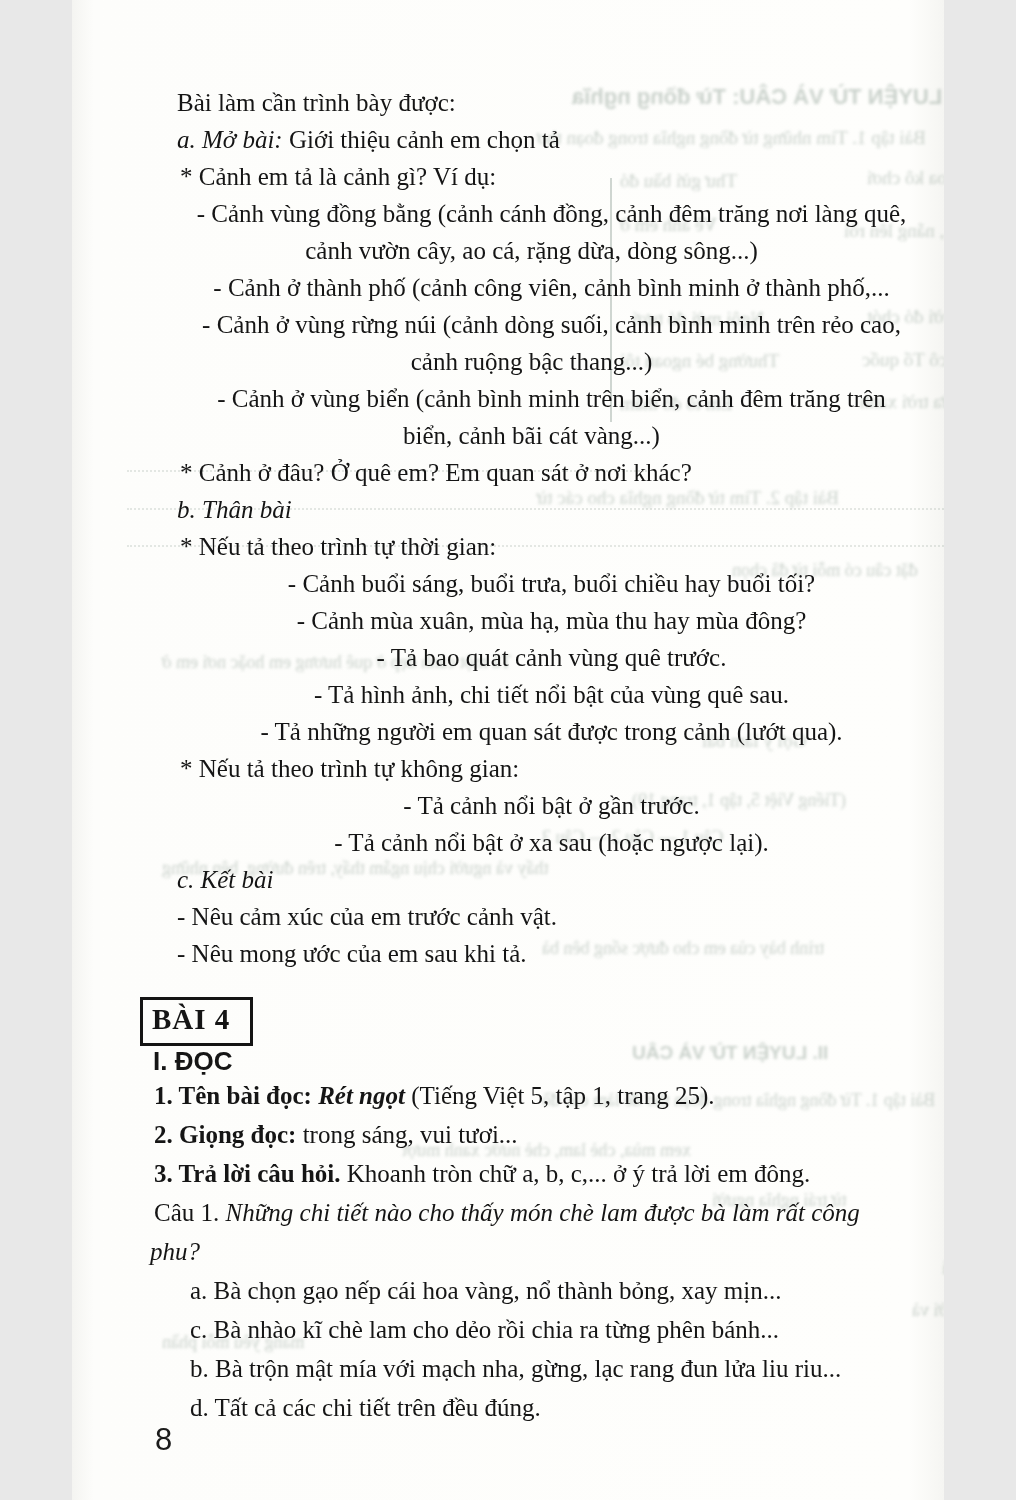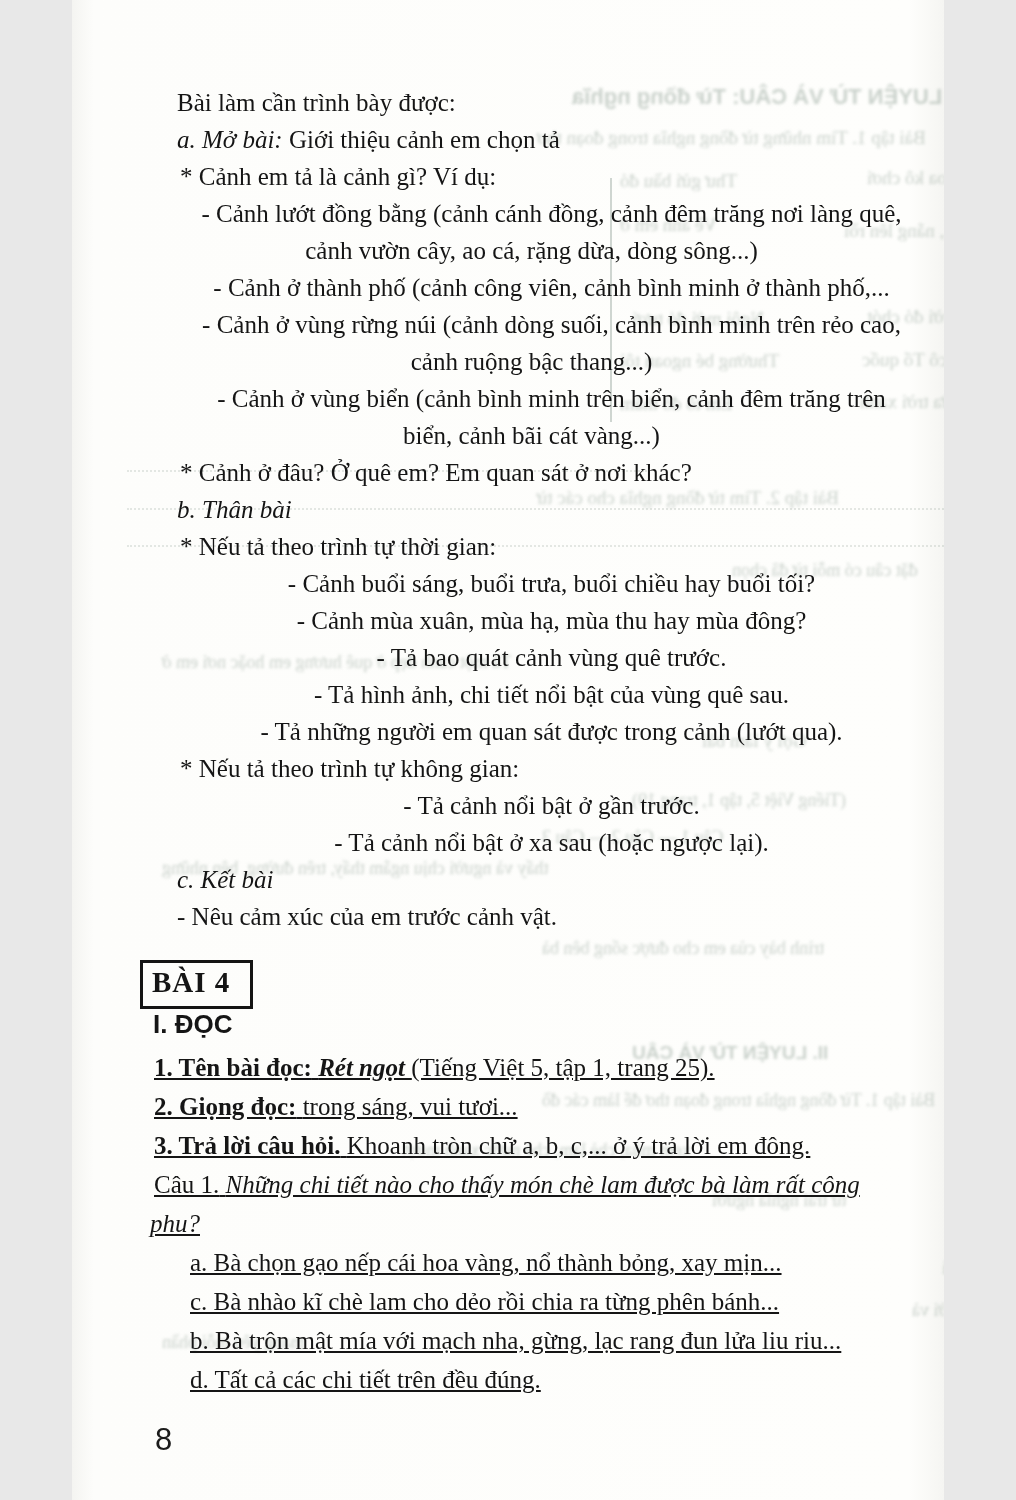--- a/index.html
+++ b/index.html
@@ -56,21 +56,21 @@
     font-size:29px;
     letter-spacing:1px;
   }
   .section-doc{
     margin-left:3px;
     font-family:"Liberation Sans", sans-serif;
     font-weight:bold;
     font-size:26px;
     line-height:30px;
   }
-  .reading{margin-top:9px;text-decoration:underline;}
+  .reading{}
   .reading p{line-height:39px;}
   .num-ind{text-indent:4px;}
   .opt-ind{text-indent:40px;}
   .q-gap{margin-top:2px;}
   
   .page-num{
     position:absolute;left:83px;top:1422px;
     font-family:"Liberation Sans", sans-serif;
     font-size:31px;color:#1b1b1b;
   }
@@ -116,21 +116,21 @@
 
   <div class="content">
 
     <p class="ind-a">Bài làm cần trình bày được:</p>
 
     <p class="ind-a"><span class="it">a. Mở bài:</span>
       <span>Giới thiệu cảnh em chọn tả</span></p>
 
     <p class="ind-star">* Cảnh em tả là cảnh gì? Ví dụ:</p>
 
-    <p class="ind-dash just">- Cảnh lướt đồng bằng (cảnh cánh đồng, cảnh đêm trăng nơi làng quê, cảnh vườn cây, ao cá, rặng dừa, dòng sông...)</p>
+    <p class="ind-dash just">- Cảnh vùng đồng bằng (cảnh cánh đồng, cảnh đêm trăng nơi làng quê, cảnh vườn cây, ao cá, rặng dừa, dòng sông...)</p>
     <p class="ind-dash just">- Cảnh ở thành phố (cảnh công viên, cảnh bình minh ở thành phố,...</p>
     <p class="ind-dash just">- Cảnh ở vùng rừng núi (cảnh dòng suối, cảnh bình minh trên rẻo cao, cảnh ruộng bậc thang...)</p>
     <p class="ind-dash just">- Cảnh ở vùng biển (cảnh bình minh trên biển, cảnh đêm trăng trên biển, cảnh bãi cát vàng...)</p>
 
     <p class="ind-star">* Cảnh ở đâu? Ở quê em? Em quan sát ở nơi khác?</p>
 
     <p class="ind-a it">b. Thân bài</p>
 
     <p class="ind-star">* Nếu tả theo trình tự thời gian:</p>
     <p class="ind-dash">- Cảnh buổi sáng, buổi trưa, buổi chiều hay buổi tối?</p>
@@ -138,20 +138,21 @@
     <p class="ind-dash">- Tả bao quát cảnh vùng quê trước.</p>
     <p class="ind-dash">- Tả hình ảnh, chi tiết nổi bật của vùng quê sau.</p>
     <p class="ind-dash">- Tả những người em quan sát được trong cảnh (lướt qua).</p>
 
     <p class="ind-star">* Nếu tả theo trình tự không gian:</p>
     <p class="ind-dash">- Tả cảnh nổi bật ở gần trước.</p>
     <p class="ind-dash">- Tả cảnh nổi bật ở xa sau (hoặc ngược lại).</p>
 
     <p class="ind-a it">c. Kết bài</p>
     <p class="ind-a">- Nêu cảm xúc của em trước cảnh vật.</p>
+    <p class="ind-a">- Nêu mong ước của em sau khi tả.</p>
 
     <div class="bai4-box">BÀI 4</div>
 
     <div class="section-doc">I. ĐỌC</div>
 
     <div class="reading">
 
       <p class="num-ind"><span class="b">1. Tên bài đọc:</span>
         <span class="b it">Rét ngọt</span>
         <span>(Tiếng Việt 5, tập 1, trang 25).</span></p>

